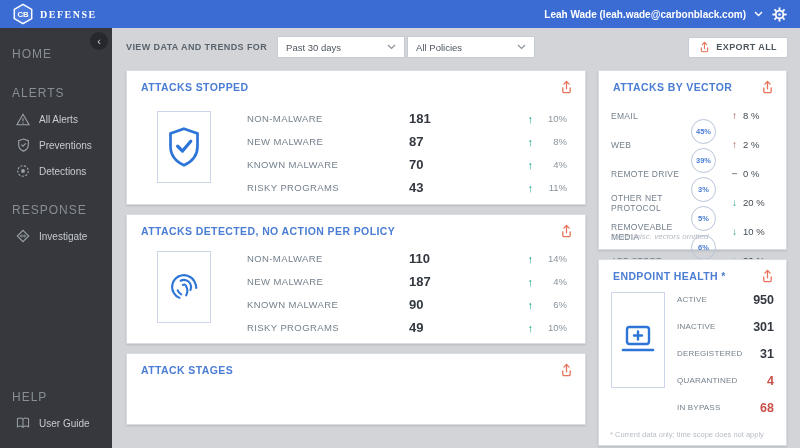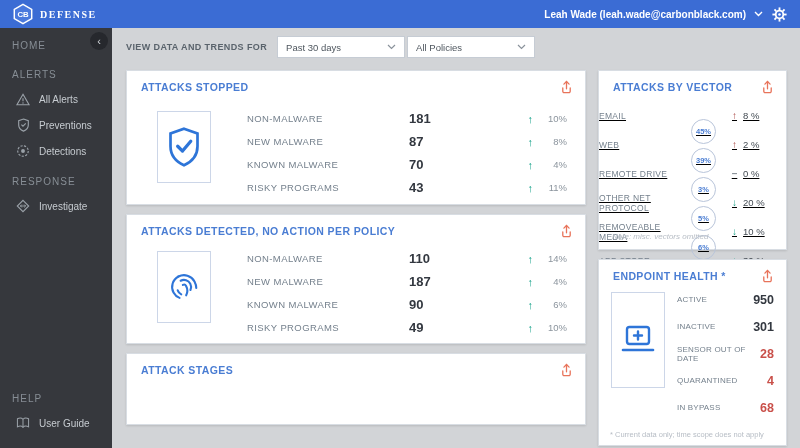--- a/index.html
+++ b/index.html
@@ -22,21 +22,21 @@
   
   .sidebar {
     position:absolute; top:28px; left:0; width:112px; bottom:0;
     background:#36383d; display:flex; flex-direction:column; z-index:20;
   }
   .collapse-btn {
     position:absolute; top:4px; right:4px; width:18px; height:18px;
     border-radius:50%; background:#26282d; border:none; color:#cfd3d7;
     font-size:11px; line-height:16px; cursor:pointer;
   }
-  .side-section { color:#878e95; font-size:10px; letter-spacing:1px; padding:12px 0 6px 12px; }
+  .side-section { color:#878e95; font-size:12px; letter-spacing:1px; padding:12px 0 6px 12px;margin-top:7px; }
   .side-item {
     display:flex; align-items:center; gap:9px; height:26px; padding-left:13px;
     color:#c6cbd0; font-size:10px; cursor:pointer; border-left:3px solid transparent;
   }
   .side-item.active {
     background:#131519; border-left:3px solid #3f74d3; color:#fff; font-weight:bold;
   }
   .side-spacer { flex:1; }
   .sidebar .icon { display:flex; width:14px; justify-content:center; }
   
@@ -78,21 +78,21 @@
   .rows { position:absolute; left:120px; right:18px; top:36px; }
   .row { height:23px; display:flex; align-items:center;gap:12px; }
   .rlabel { width:150px; font-size:9.5px; color:#75818d; letter-spacing:.4px; }
   .rvalue { width:60px; font-size:13px; font-weight:bold; color:#333840; }
   .rtrend { margin-left:auto; display:flex; align-items:center; gap:6px; }
   .arrow-good { color:#14a189; font-size:11px; }
   .pct { width:28px; text-align:right; font-size:9.5px; color:#8b949d; }
   
   .card-stages { height:72px; }
   
-  .card-vector { height:180px; padding:30px 12px 0 0;text-decoration:underline; }
+  .card-vector { height:180px; padding:30px 12px 0 12px; }
   .vrow { height:29px; display:flex; align-items:center; }
   .vlabel { flex:1; font-size:8.5px; color:#75818d; letter-spacing:.3px; }
   .vbadge {
     width:25px; height:25px; border:1px solid #b9c5da; border-radius:50%;
     display:flex; align-items:center; justify-content:center;
     font-size:7.5px; font-weight:bold; color:#4a7dd3; margin-right:14px; flex:none;margin-top:32px;
   }
   .vtrend { width:44px; display:flex; align-items:center; gap:4px; }
   .varrow { font-size:10px; font-weight:bold; width:9px; text-align:center; }
   .dir-up-bad   { color:#a6403c; }
@@ -215,20 +215,30 @@
       <svg class="sel-chev" width="9" height="6" viewBox="0 0 9 6">
           <polyline points="1,1 4.5,4.5 8,1" fill="none" stroke="#8a929b" stroke-width="1.2"></polyline>
         </svg>
     </div>
     <div class="select">
       <span>All Policies</span>
       <svg class="sel-chev" width="9" height="6" viewBox="0 0 9 6">
           <polyline points="1,1 4.5,4.5 8,1" fill="none" stroke="#8a929b" stroke-width="1.2"></polyline>
         </svg>
     </div>
+    <button class="export-all">
+      <svg width="11" height="12" viewBox="0 0 14 15">
+          <g fill="none" stroke="#e8735a" stroke-width="1.4" stroke-linecap="round">
+            <path d="M7 9.5 V1.8"></path>
+            <path d="M4.2 4.4 L7 1.6 L9.8 4.4"></path>
+            <path d="M3 8.5 v3.6 a1.4 1.4 0 0 0 1.4 1.4 h5.2 a1.4 1.4 0 0 0 1.4 -1.4 V8.5"></path>
+          </g>
+        </svg>
+      <span>EXPORT ALL</span>
+    </button>
   </div>
 
   <div class="col-left">
 
     <section class="card card-tall">
       <h2>ATTACKS STOPPED</h2>
       <button class="export-icon-btn">
         <svg width="13" height="14" viewBox="0 0 14 15">
             <g fill="none" stroke="#e8735a" stroke-width="1.4" stroke-linecap="round">
               <path d="M7 9.5 V1.8"></path>
@@ -437,22 +447,22 @@
       <div class="erows">
         <div class="erow">
           <span class="elabel">ACTIVE</span>
           <span class="evalue st-normal">950</span>
         </div>
         <div class="erow">
           <span class="elabel">INACTIVE</span>
           <span class="evalue st-normal">301</span>
         </div>
         <div class="erow">
-          <span class="elabel">SENSOR OUT OF DATE</span>
-          <span class="evalue st-alert">28</span>
+          <span class="elabel">DEREGISTERED</span>
+          <span class="evalue st-normal">31</span>
         </div>
         <div class="erow">
           <span class="elabel">QUARANTINED</span>
           <span class="evalue st-alert">4</span>
         </div>
         <div class="erow">
           <span class="elabel">IN BYPASS</span>
           <span class="evalue st-alert">68</span>
         </div>
       </div>

